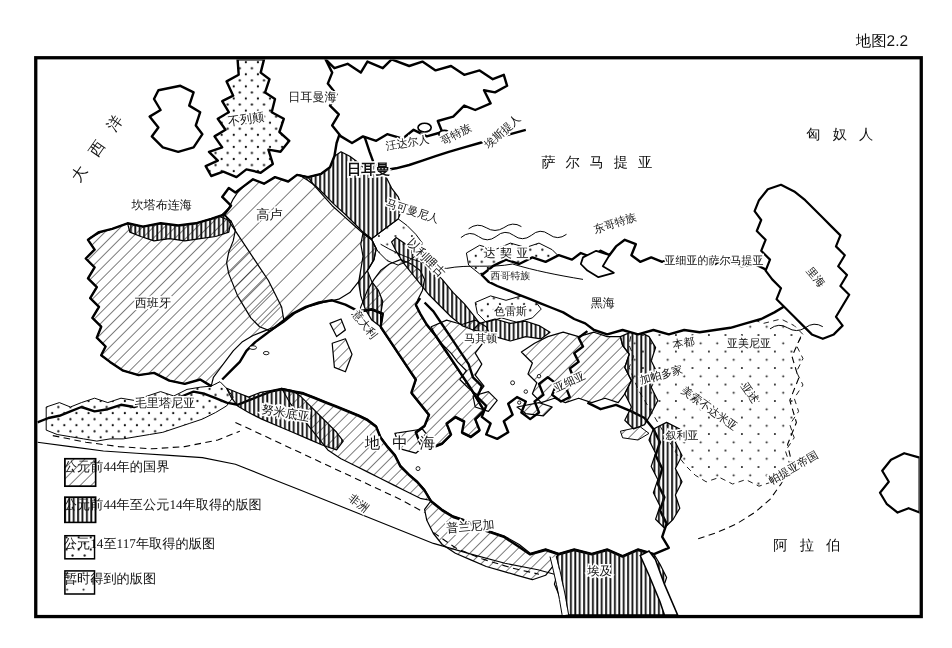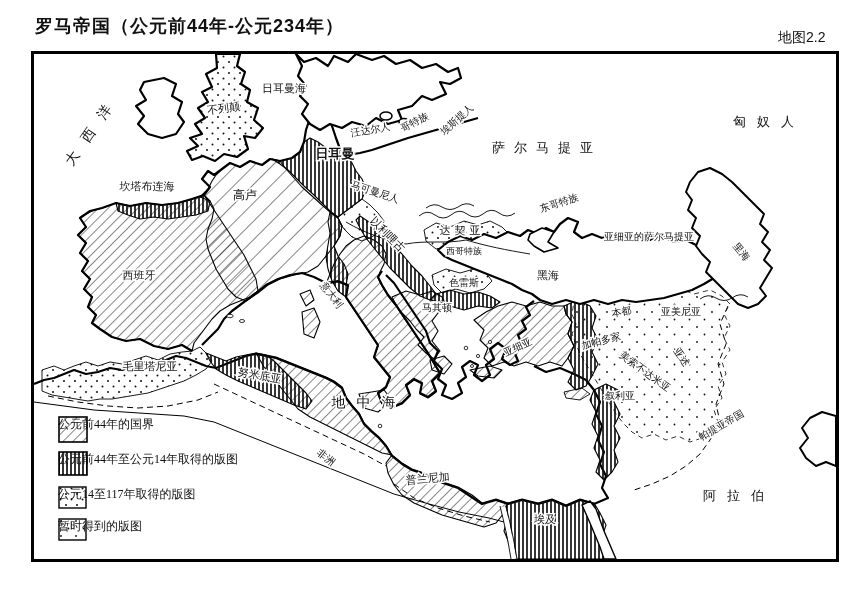--- a/index.html
+++ b/index.html
@@ -13,21 +13,20 @@
              font-family:"Liberation Sans",sans-serif;}
   .legend-row{position:absolute;display:flex;align-items:center;gap:9px;}
   .legend-label{font-family:"Liberation Serif",serif;font-size:12px;color:#111;white-space:nowrap;}
   .lg-swatch{flex:0 0 auto;}
 </style>
 </head>
 <body>
 
 <div class="page">
 
-  <div class="title">罗马帝国（公元前44年-公元234年）</div>
   <div class="map-number">地图2.2</div>
 
   <div class="map-frame">
     <svg width="802" height="505" viewBox="0 0 802 505">
       <defs>
         <pattern id="hatch" width="7" height="7" patternUnits="userSpaceOnUse" patternTransform="rotate(45)">
           <line x1="0" y1="0" x2="0" y2="7" stroke="#111" stroke-width="1"></line>
         </pattern>
         <pattern id="hatchWide" width="13" height="13" patternUnits="userSpaceOnUse" patternTransform="rotate(45)">
           <line x1="0" y1="0" x2="0" y2="13" stroke="#111" stroke-width="1"></line>

